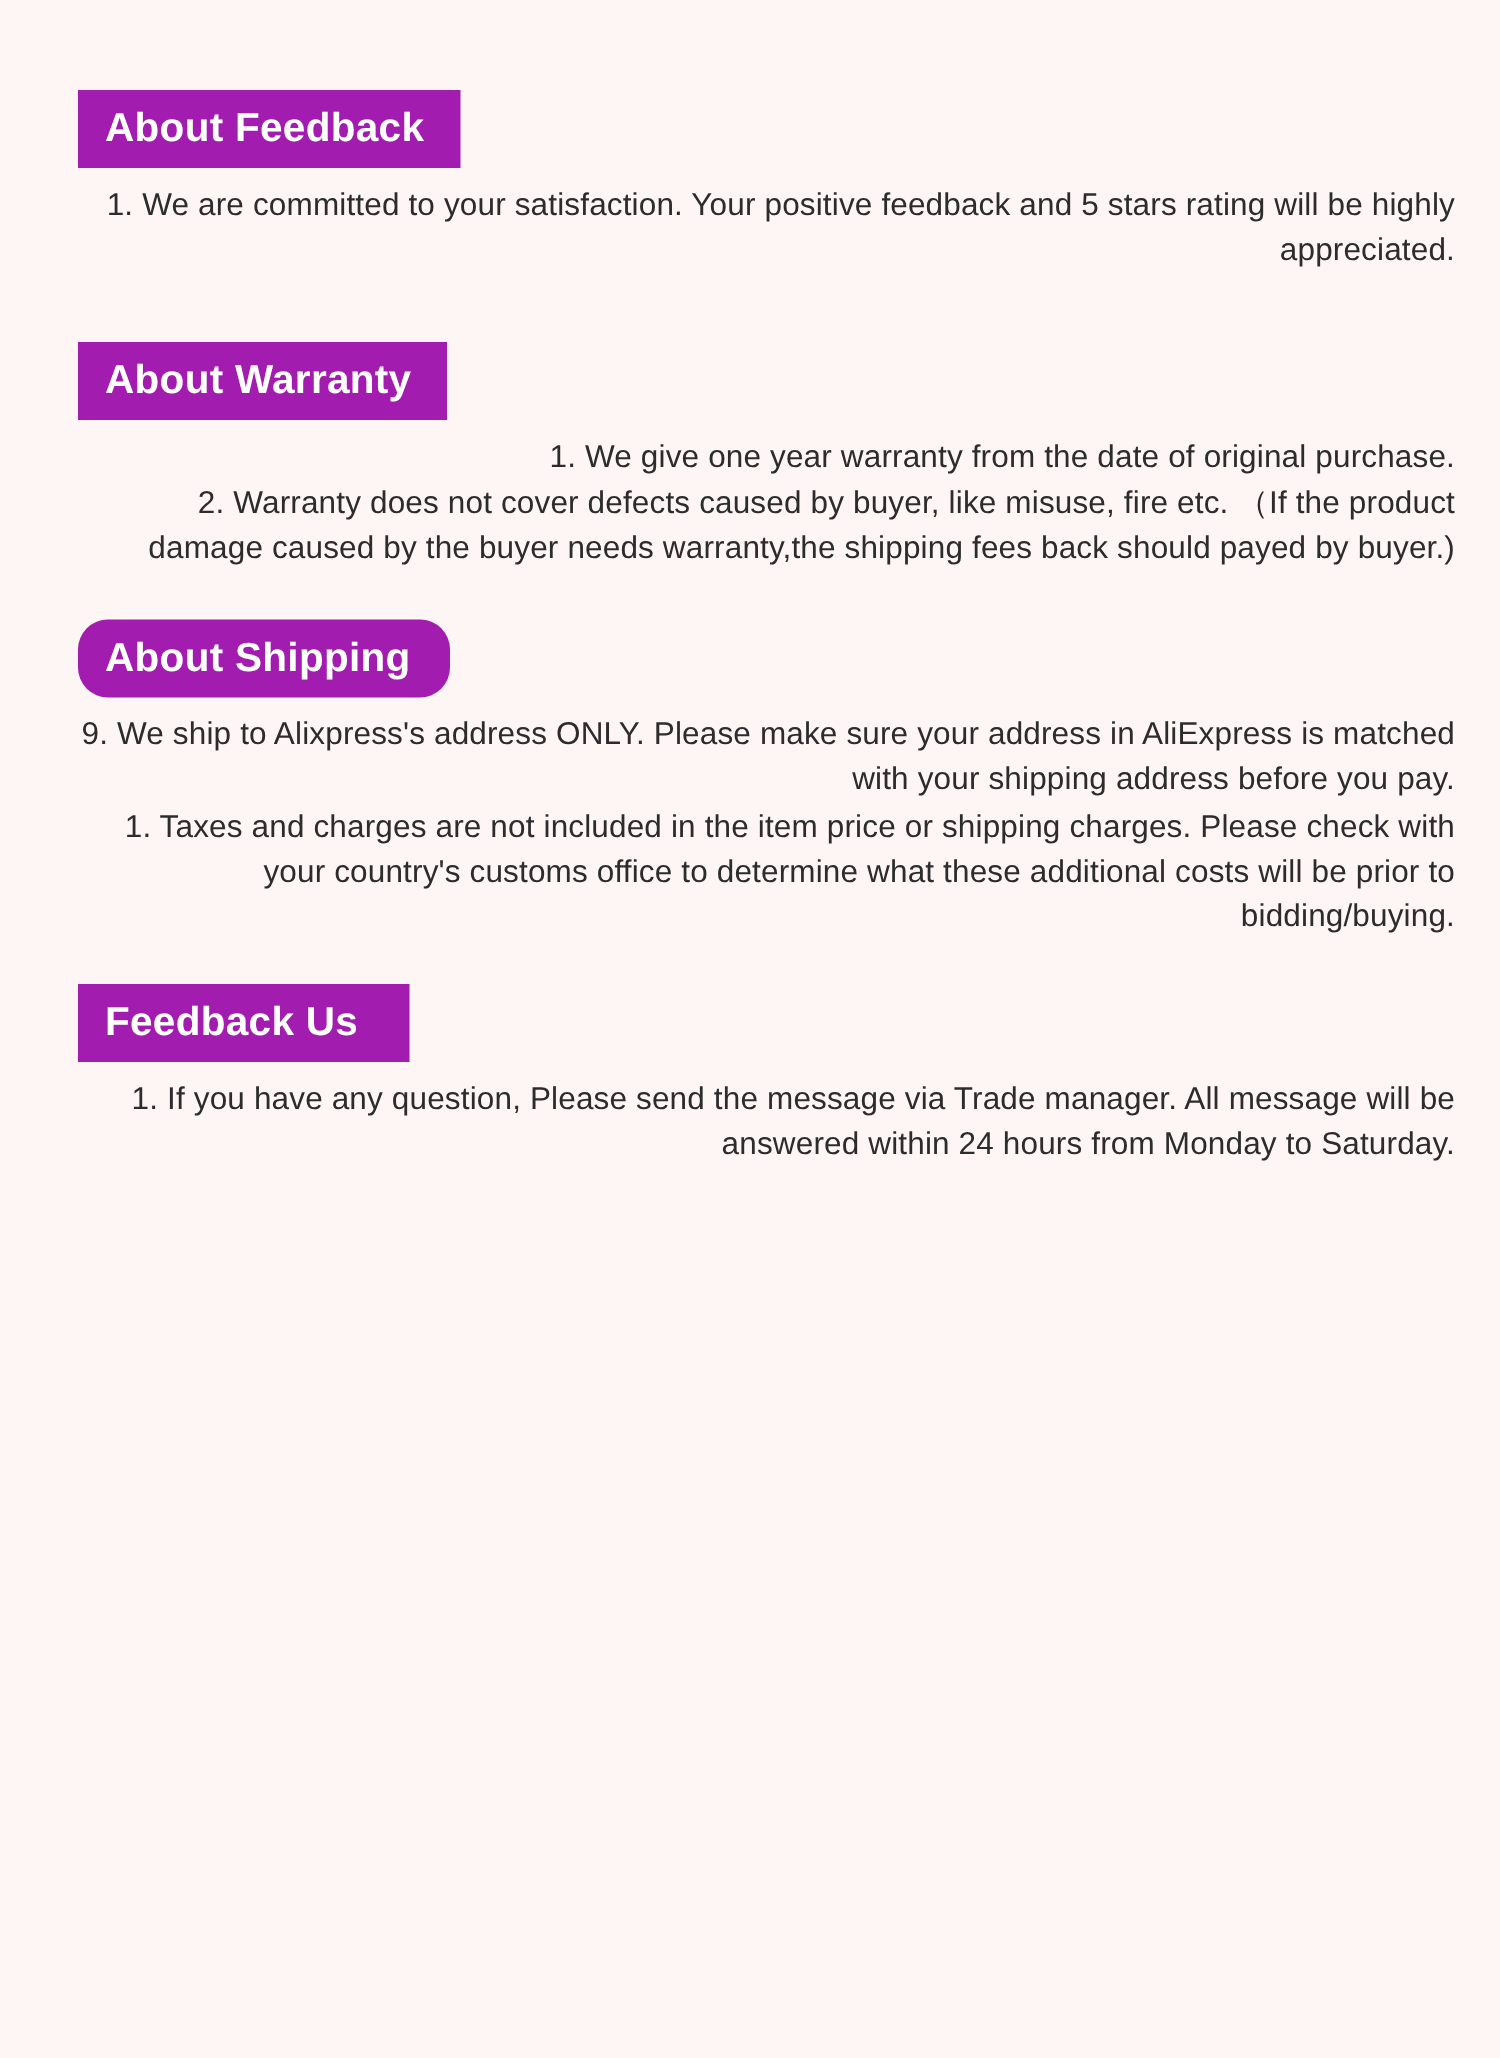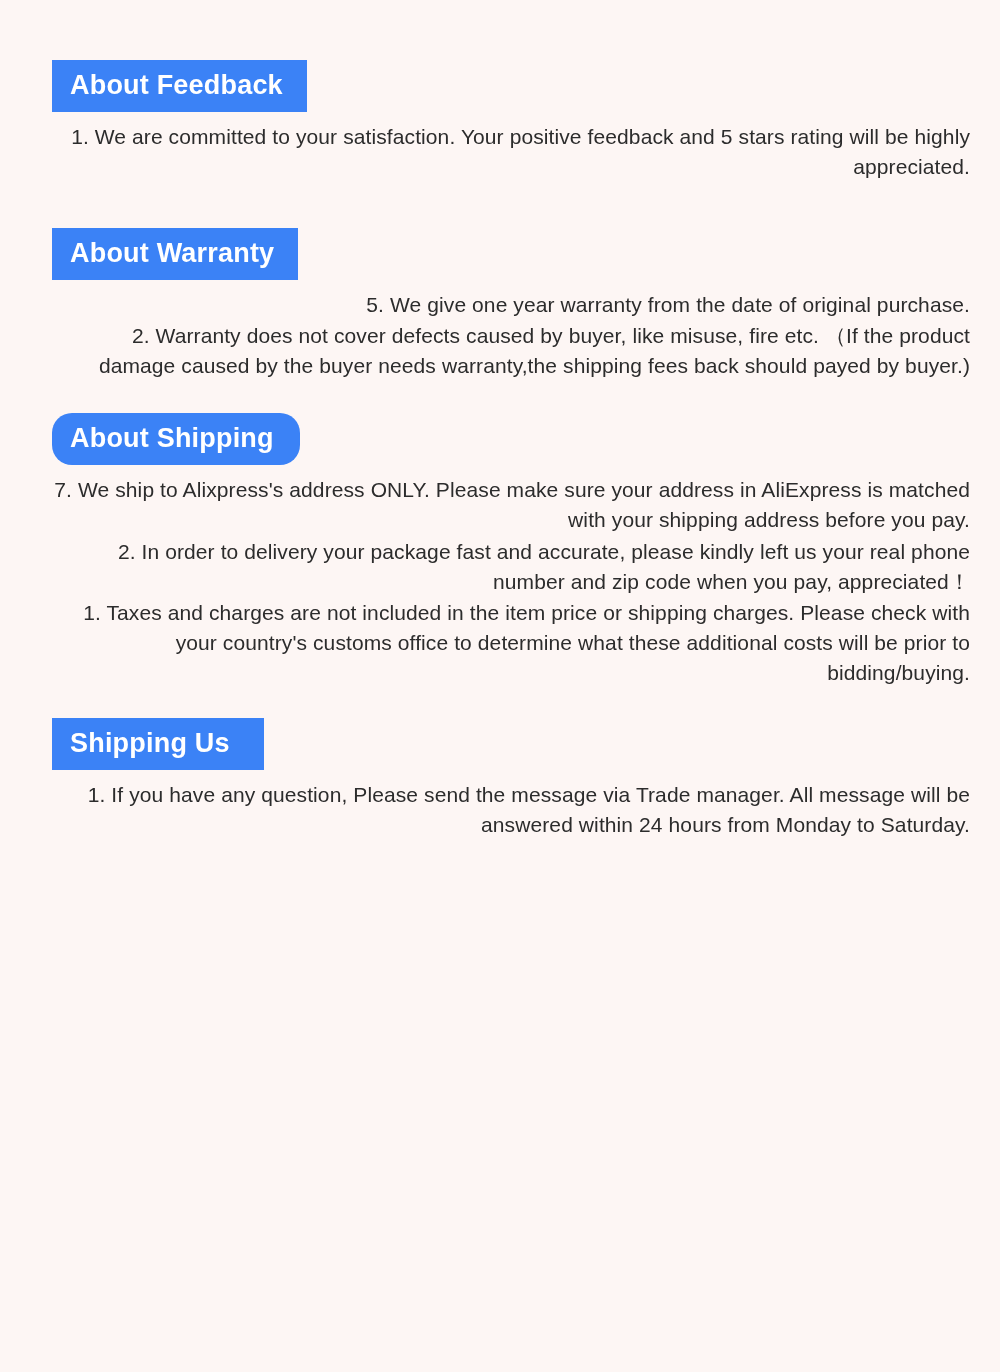--- a/index.html
+++ b/index.html
@@ -19,21 +19,21 @@
     height: 1372px;
     box-sizing: border-box;
     padding: 60px 30px 0 52px;
     background: #fdf6f4;
   }
   .section {
     margin-bottom: 26px;
   }
   .section-heading {
     display: inline-block;
-    background: #3b82f6;
+    background: #a21caf;
     color: #ffffff;
     font-size: 27px;
     font-weight: bold;
     line-height: 1;
     padding: 12px 22px 13px 18px;
     margin: 0 0 10px 0;
     letter-spacing: 0.2px;
   }
   .para {
     font-size: 21px;
@@ -62,29 +62,28 @@
 
 <div class="page">
 
   <div class="section sec-feedback">
     <div class="section-heading heading-feedback">About Feedback</div>
     <p class="para">1. We are committed to your satisfaction. Your positive feedback and 5 stars rating will be highly appreciated.</p>
   </div>
 
   <div class="section sec-warranty">
     <div class="section-heading heading-warranty">About Warranty</div>
-    <p class="para">5. We give one year warranty from the date of original purchase.</p>
+    <p class="para">1. We give one year warranty from the date of original purchase.</p>
     <p class="para">2. Warranty does not cover defects caused by buyer, like misuse, fire etc. （If the product damage caused by the buyer needs warranty,the shipping fees back should payed by buyer.)</p>
   </div>
 
   <div class="section sec-shipping">
     <div class="section-heading heading-shipping">About Shipping</div>
-    <p class="para">7. We ship to Alixpress's address ONLY. Please make sure your address in AliExpress is matched with your shipping address before you pay.</p>
-    <p class="para">2. In order to delivery your package fast and accurate, please kindly left us your real phone number and zip code when you pay, appreciated！</p>
+    <p class="para">9. We ship to Alixpress's address ONLY. Please make sure your address in AliExpress is matched with your shipping address before you pay.</p>
     <p class="para">1. Taxes and charges are not included in the item price or shipping charges. Please check with your country's customs office to determine what these additional costs will be prior to bidding/buying.</p>
   </div>
 
   <div class="section sec-contact">
-    <div class="section-heading heading-contact">Shipping Us</div>
+    <div class="section-heading heading-contact">Feedback Us</div>
     <p class="para">1. If you have any question, Please send the message via Trade manager.  All message will be answered within 24 hours from Monday to Saturday.</p>
   </div>
 
 </div>
 
 </body></html>

